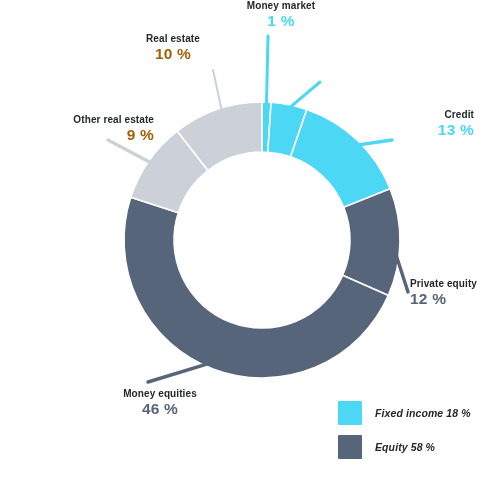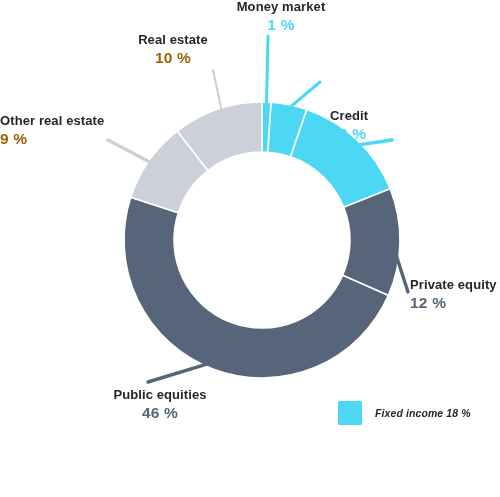--- a/index.html
+++ b/index.html
@@ -9,33 +9,33 @@
     background:#ffffff;
     font-family:"Liberation Sans", sans-serif;
     overflow:hidden;
     position:relative;
   }
   #stage{position:absolute;inset:0;width:500px;height:497px;}
   svg.chart{position:absolute;left:0;top:0;width:500px;height:497px;display:block;}
 
   .callout{position:absolute;white-space:nowrap;line-height:1.12;}
   .callout .ttl{
-    font-size:13px;font-weight:bold;letter-spacing:.1px;
+    font-size:10px;font-weight:bold;letter-spacing:.1px;
   }
   .callout .val{
     font-size:15.5px;font-weight:bold;letter-spacing:.2px;margin-top:1px;
   }
   .ttl-dark{color:#23272b;}
   .val-cyan{color:#4cd7f5;}
   .val-slate{color:#57657a;}
   .val-grey{color:#a16207;}
 
   .ta-c{text-align:center;}
   .ta-l{text-align:left;}
-  .ta-r{text-align:left;}
+  .ta-r{text-align:right;padding-left:32px;}
 
   
   #legend{
     position:absolute;left:338px;top:398px;width:160px;
   }
   .legend-row{
     display:flex;align-items:center;height:30px;margin-bottom:4px;
   }
   .legend-swatch{
     width:24px;height:24px;flex:0 0 24px;border-radius:1px;
@@ -81,34 +81,38 @@
     <div class="ttl ttl-dark">Credit</div>
     <div class="val val-cyan">13 %</div>
   </div>
 
   <div class="callout ta-l" style="left:410px;top:278px;width:120px;">
     <div class="ttl ttl-dark">Private equity</div>
     <div class="val val-slate">12 %</div>
   </div>
 
   <div class="callout ta-c" style="left:95px;top:388px;width:130px;">
-    <div class="ttl ttl-dark">Public equities</div>
+    <div class="ttl ttl-dark">Money equities</div>
     <div class="val val-slate">46 %</div>
   </div>
 
   <div class="callout ta-r" style="left:0px;top:114px;width:122px;">
     <div class="ttl ttl-dark">Other real estate</div>
     <div class="val val-grey">9 %</div>
   </div>
 
   <div class="callout ta-c" style="left:118px;top:33px;width:110px;">
     <div class="ttl ttl-dark">Real estate</div>
     <div class="val val-grey">10 %</div>
   </div>
 
   <div id="legend">
       <div class="legend-row">
         <span class="legend-swatch" style="background: rgb(76, 215, 245);"></span>
         <span class="legend-label">Fixed income 18 %</span>
       </div>
+      <div class="legend-row">
+        <span class="legend-swatch" style="background: rgb(87, 101, 122);"></span>
+        <span class="legend-label">Equity 58 %</span>
+      </div>
     </div>
 
 </div>
 
 </body></html>

